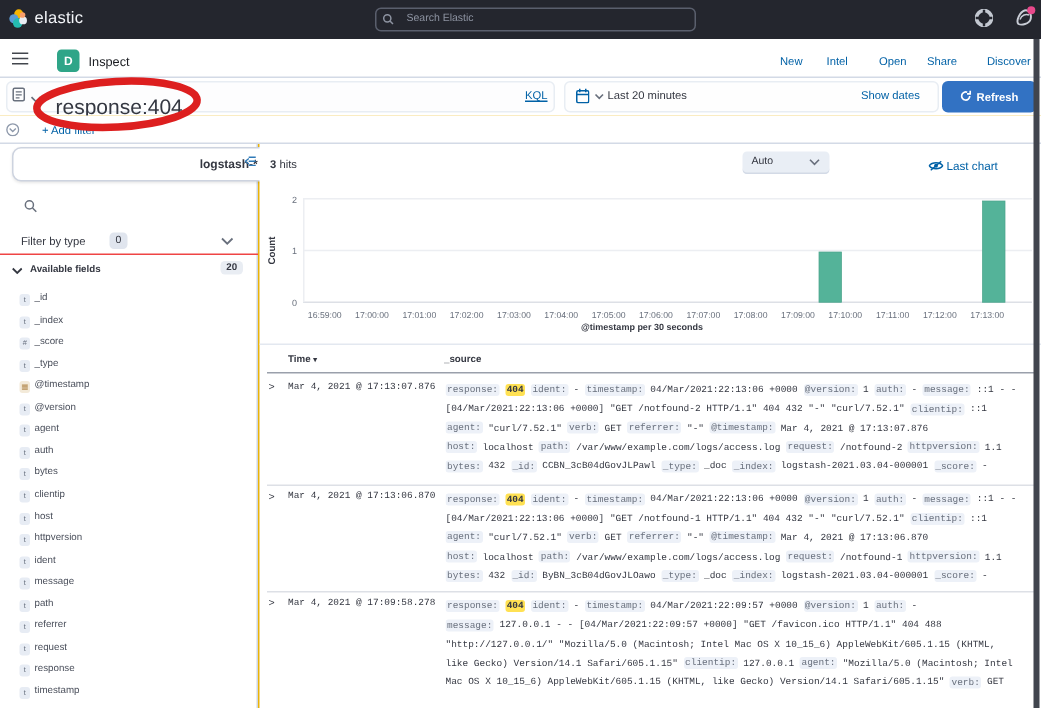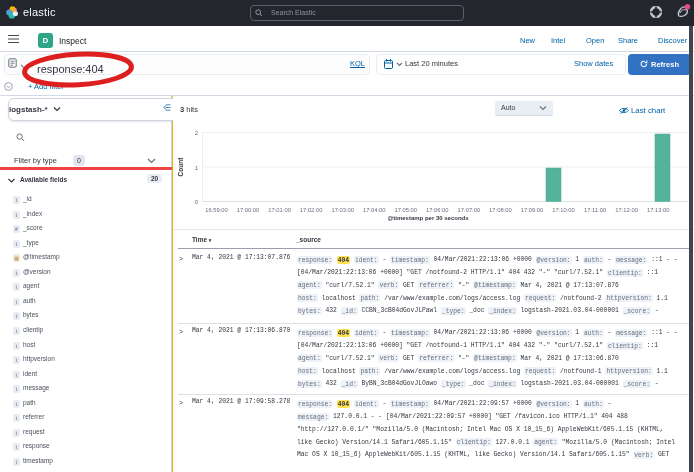--- a/index.html
+++ b/index.html
@@ -14,36 +14,36 @@
 
 
 #navbar { position:absolute; left:0; top:26px; width:694px; height:26px; background:#fff; border-bottom:1px solid #d3dae6; }
 #appicon { position:absolute; left:38px; top:7px; width:15px; height:15px; background:#2fa588; border-radius:3px; color:#fff; font-size:8px; font-weight:bold; text-align:center; line-height:15px; }
 #discover-t { position:absolute; left:59px; top:9.5px; font-size:8.5px; color:#1a1c21; }
 .navlink { position:absolute; top:10px; font-size:7.5px; color:#0061a6; }
 
 
 #querybar { position:absolute; left:0; top:52px; width:694px; height:25px; background:#fff; }
 #queryinput { position:absolute; left:4px; top:2px; width:366px; height:21px; border:1px solid #e8edf3; border-radius:4px; background:#fdfdfe; }
-#qtext { position:absolute; left:37px; top:10.5px; font-size:11px; color:#343741; }
+#qtext { position:absolute; left:37px; top:10.5px; font-size:14px; color:#343741; }
 #kql { position:absolute; left:350px; top:7px; font-size:7.5px; color:#0061a6;text-decoration:underline; }
 #datepick { position:absolute; left:376px; top:2px; width:250px; height:21px; border:1px solid #e8edf3; border-radius:4px; background:#fefefe; }
 #l15 { position:absolute; left:405px; top:7px; font-size:7.5px; color:#343741; }
 #showdates { position:absolute; left:574px; top:7px; font-size:7.5px; color:#0061a6; }
 #refreshbtn { position:absolute; left:628px; top:2px; width:63px; height:21px; background:#3272c3; border-radius:4px; color:#fff; font-size:7.5px; font-weight:bold; text-align:center; line-height:21px; }
 
 
 #filterbar { position:absolute; left:0; top:77px; width:694px; height:19px; background:#fff; border-bottom:1px solid #d3dae6; }
 #addfilter { position:absolute; left:28px; top:5px; font-size:7.5px; color:#0061a6; }
 
 
 #sidebar { position:absolute; left:0; top:96px; width:172px; height:376px; background:#fff; border-right:1px solid #cfd7e2; }
-#idxbtn { position:absolute; left:8px; top:2px; width:178px; height:23px; border:1px solid #cdd3df; border-radius:6px; background:#fff; box-shadow:0 1px 2px rgba(0,0,0,0.1); font-size:8px; font-weight:bold; color:#343741; text-align:left; line-height:21px; }
+#idxbtn { position:absolute; left:8px; top:2px; width:178px; height:23px; border:1px solid #cdd3df; border-radius:6px; background:#fff; box-shadow:0 1px 2px rgba(0,0,0,0.1); font-size:8px; font-weight:bold; color:#343741; text-align:right; line-height:21px; }
 #fsearch { position:absolute; left:8px; top:33px; width:154px; height:16px; border:1px solid #d8dee8; border-radius:4px; background:#fdfdfe; font-size:7.6px; color:#8b93a3; line-height:14px; padding-left:22px; }
-#ftype { position:absolute; left:0px; top:56px; width:172px; height:18px; border-bottom:3px solid #ef4444; }
+#ftype { position:absolute; left:0px; top:56px; width:172px; height:18px; border-bottom:1px solid #ef4444; }
 #avail { position:absolute; left:0; top:78px; width:172px; height:16px; }
 .field { position:absolute; left:0; width:172px; height:14px; }
 .fbadge { position:absolute; left:13px; top:3px; width:7px; height:8px; background:#e7ecf4; border-radius:2px; color:#6a7280; font-size:5px; text-align:center; line-height:8px; font-style:normal; }
 .fname { position:absolute; left:23px; top:2px; font-size:6.5px; color:#4a4f5b; }
 
 
 #main { position:absolute; left:173px; top:96px; width:521px; height:376px; background:#fff; }
 .row { position:absolute; left:0; width:520px; }
 .rchev { position:absolute; left:6px; top:1px; font-size:7px; color:#343741; }
 .rtime { position:absolute; left:19px; top:0; font-family:"Liberation Mono",monospace; font-size:6.3px; color:#343741; white-space:nowrap; }

